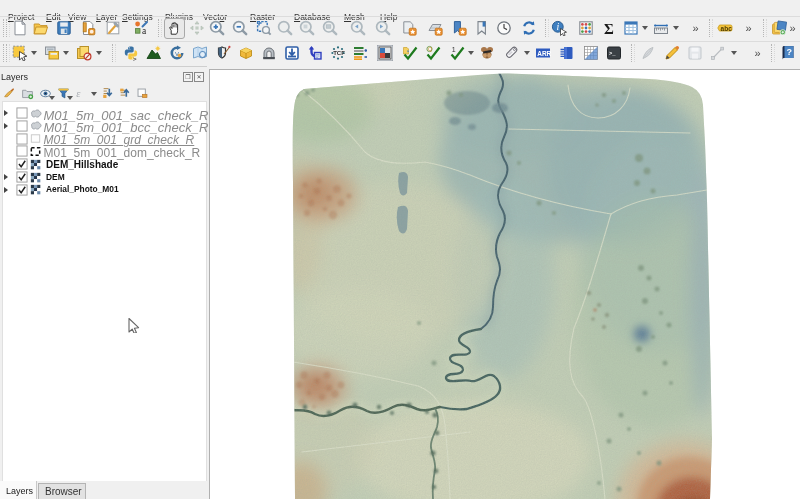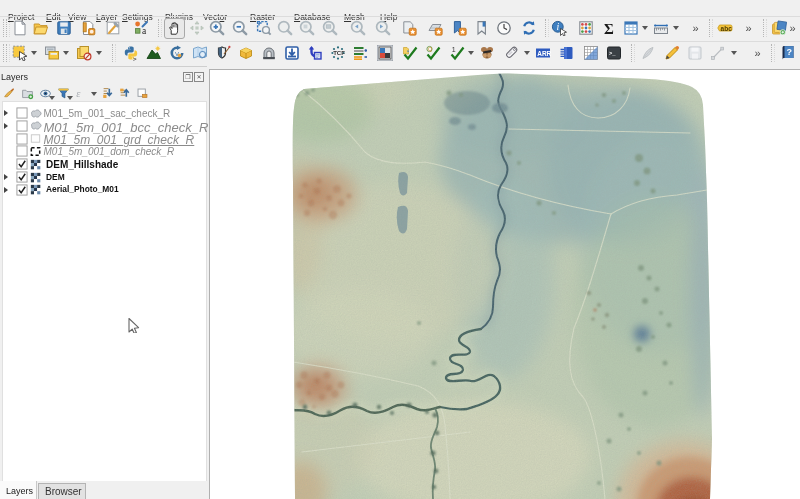--- a/index.html
+++ b/index.html
@@ -411,21 +411,21 @@
     <rect x="8" y="9" width="5.5" height="4" fill="#e8a33d" stroke="#b5742a" stroke-width=".8"></rect>
   </svg>
 <div class="abs" style="left:2px;top:101px;width:203px;height:380px;background:#fff;border:1px solid #e0e0e0"></div>
 <div class="abs" style="left:4px;top:110.2px;width:0;height:0;border-top:3.5px solid transparent;border-bottom:3.5px solid transparent;border-left:4.5px solid #444"></div>
 <svg style="position:absolute;left:15.5px;top:107.0px" width="12" height="12" viewBox="0 0 13 13">
     <rect x="1" y="1" width="11" height="11" fill="#fff" stroke="#9a9a9a" stroke-width="1"></rect>
   </svg>
 <svg style="position:absolute;left:29px;top:106.5px" width="13" height="13" viewBox="0 0 14 14">
     <path d="M3,8 C2,5.5 4,3.5 6.5,4.5 C8,2.5 11,3 11.5,5 C13.5,5.5 13.5,8.5 11.5,9 C11,11 8.5,11.5 7,10 C5,11.5 3,10.5 3,8 Z" fill="#cdd1d5" stroke="#9aa0a6" stroke-width="1"></path>
   </svg>
-<div class="abs" style="left:43.5px;top:107.5px;color:#8b8b8b;font-size:10px">M01_5m_001_sac_check_R</div>
+<div class="abs" style="left:43.5px;top:107.5px;font-style:italic;color:#8b8b8b;font-size:13px">M01_5m_001_sac_check_R</div>
 <div class="abs" style="left:4px;top:123.0px;width:0;height:0;border-top:3.5px solid transparent;border-bottom:3.5px solid transparent;border-left:4.5px solid #444"></div>
 <svg style="position:absolute;left:15.5px;top:119.8px" width="12" height="12" viewBox="0 0 13 13">
     <rect x="1" y="1" width="11" height="11" fill="#fff" stroke="#9a9a9a" stroke-width="1"></rect>
   </svg>
 <svg style="position:absolute;left:29px;top:119.3px" width="13" height="13" viewBox="0 0 14 14">
     <path d="M3,8 C2,5.5 4,3.5 6.5,4.5 C8,2.5 11,3 11.5,5 C13.5,5.5 13.5,8.5 11.5,9 C11,11 8.5,11.5 7,10 C5,11.5 3,10.5 3,8 Z" fill="#cdd1d5" stroke="#9aa0a6" stroke-width="1"></path>
   </svg>
 <div class="abs" style="left:43.5px;top:120.3px;font-style:italic;color:#8b8b8b;font-size:13px">M01_5m_001_bcc_check_R</div>
 <svg style="position:absolute;left:15.5px;top:132.6px" width="12" height="12" viewBox="0 0 13 13">
     <rect x="1" y="1" width="11" height="11" fill="#fff" stroke="#9a9a9a" stroke-width="1"></rect>
@@ -433,21 +433,21 @@
 <svg style="position:absolute;left:29px;top:132.1px" width="13" height="13" viewBox="0 0 14 14">
     <rect x="2.5" y="3" width="9" height="8" fill="#fdfdfd" stroke="#c8c8c8" stroke-width="1"></rect>
   </svg>
 <div class="abs" style="left:43.5px;top:133.1px;font-style:italic;color:#8b8b8b;font-size:12px;text-decoration:underline">M01_5m_001_grd_check_R</div>
 <svg style="position:absolute;left:15.5px;top:145.4px" width="12" height="12" viewBox="0 0 13 13">
     <rect x="1" y="1" width="11" height="11" fill="#fff" stroke="#9a9a9a" stroke-width="1"></rect>
   </svg>
 <svg style="position:absolute;left:29px;top:144.9px" width="13" height="13" viewBox="0 0 14 14">
     <rect x="2.5" y="3" width="9" height="8" fill="none" stroke="#111" stroke-width="1.6" stroke-dasharray="3.5 2.5"></rect>
   </svg>
-<div class="abs" style="left:43.5px;top:145.9px;font-style:italic;color:#8b8b8b;font-size:10px">M01_5m_001_dom_check_R</div>
+<div class="abs" style="left:43.5px;top:145.9px;color:#8b8b8b;font-size:12px">M01_5m_001_dom_check_R</div>
 <svg style="position:absolute;left:15.5px;top:158.2px" width="12" height="12" viewBox="0 0 13 13">
     <rect x="1" y="1" width="11" height="11" fill="#fff" stroke="#9a9a9a" stroke-width="1"></rect>
     <path d="M3.2,6.5 L5.6,9.4 L10,3" fill="none" stroke="#222" stroke-width="1.6"></path>
   </svg>
 <svg style="position:absolute;left:29px;top:157.7px" width="13" height="13" viewBox="0 0 14 14">
     <rect x="2" y="2" width="10" height="10" fill="#fff"></rect>
     <rect x="2" y="2" width="3.4" height="3.4" fill="#2a3a4a"></rect>
     <rect x="5.4" y="2" width="3.4" height="3.4" fill="#7a98b8"></rect>
     <rect x="8.8" y="2" width="3.4" height="3.4" fill="#2a3a4a"></rect>
     <rect x="2" y="5.4" width="3.4" height="3.4" fill="#8aa8c0"></rect>

